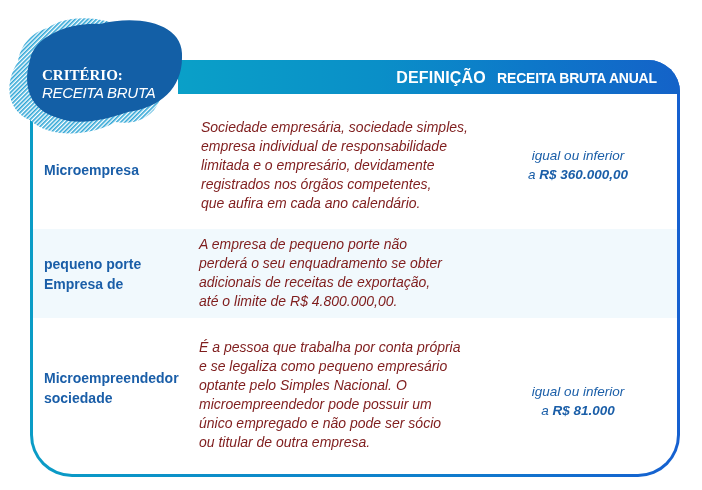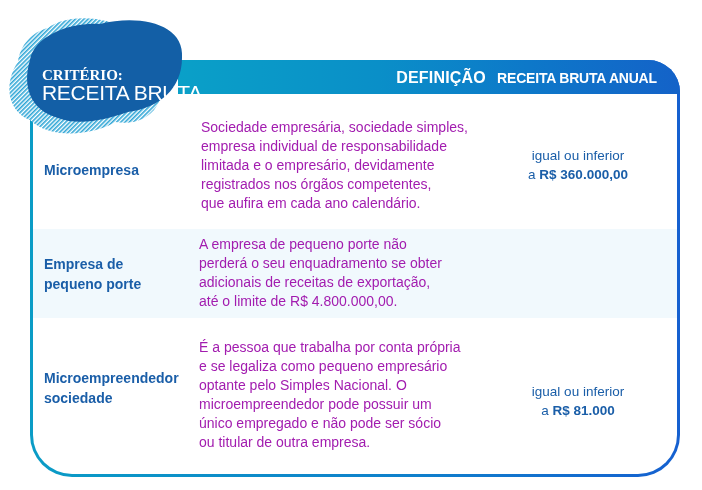--- a/index.html
+++ b/index.html
@@ -77,23 +77,24 @@
       color: #ffffff;
       line-height: 18px;
     }
     .criterio .c1 {
       font-weight: bold;
       font-size: 15px;
       display: block;
       font-family: Liberation Serif, serif;
     }
     .criterio .c2 {
-      font-size: 21px;
+      font-size: 15px;
       display: block;
       letter-spacing: -0.3px;
+      font-style: italic;
     }
     .row {
       position: absolute;
       left: 33px;
       width: 644px;
     }
     .row.alt {
       background: #f1f9fd;
     }
     .row .label {
@@ -101,31 +102,33 @@
       left: 11px;
       font-weight: bold;
       font-size: 14px;
       line-height: 20px;
       color: #1a5ea8;
     }
     .row .def {
       position: absolute;
       font-size: 14px;
       line-height: 19px;
-      color: #a21caf;
+      color: #7f1d1d;
       white-space: pre-line;
+      font-style: italic;
     }
     .row .rec {
       position: absolute;
       left: 452px;
       width: 186px;
       text-align: center;
       font-size: 13.5px;
       line-height: 19px;
       color: #1a5ea8;
+      font-style: italic;
     }
     .rec b {
       font-weight: bold;
     }
   </style>
 </head>
 <body>
 
 <div class="card"></div>
 
@@ -160,22 +163,22 @@
 registrados nos órgãos competentes,
 que aufira em cada ano calendário.</div>
   <div class="rec" style="top:38px;">
     <div>igual ou inferior</div>
     <div><span>a </span><b>R$ 360.000,00</b></div>
   </div>
 </div>
 
 <div class="row alt" style="top:229px; height:89px;">
   <div class="label" style="top:25px;">
+    <div>pequeno porte</div>
     <div>Empresa de</div>
-    <div>pequeno porte</div>
   </div>
   <div class="def" style="left:166px; top:6px;">A empresa de pequeno porte não
 perderá o seu enquadramento se obter
 adicionais de receitas de exportação,
 até o limite de R$ 4.800.000,00.</div>
 </div>
 
 <div class="row" style="top:318px; height:158px;">
   <div class="label" style="top:50px;">
     <div>Microempreendedor</div>

